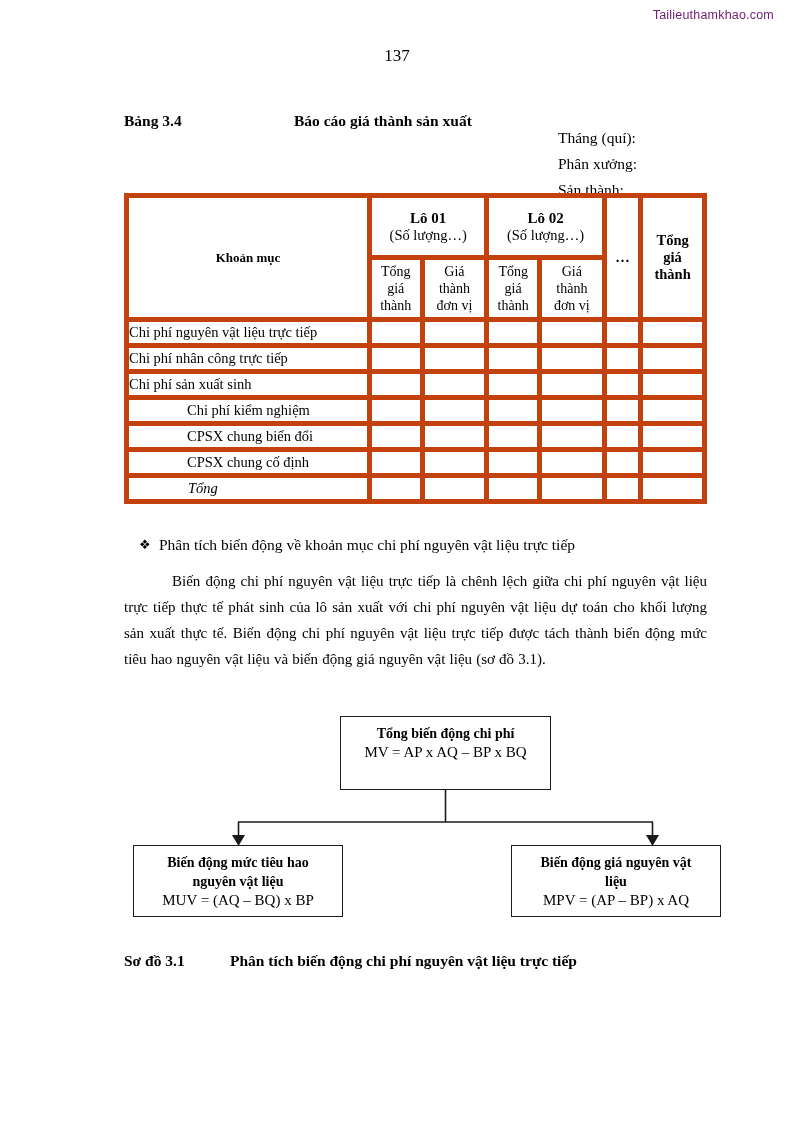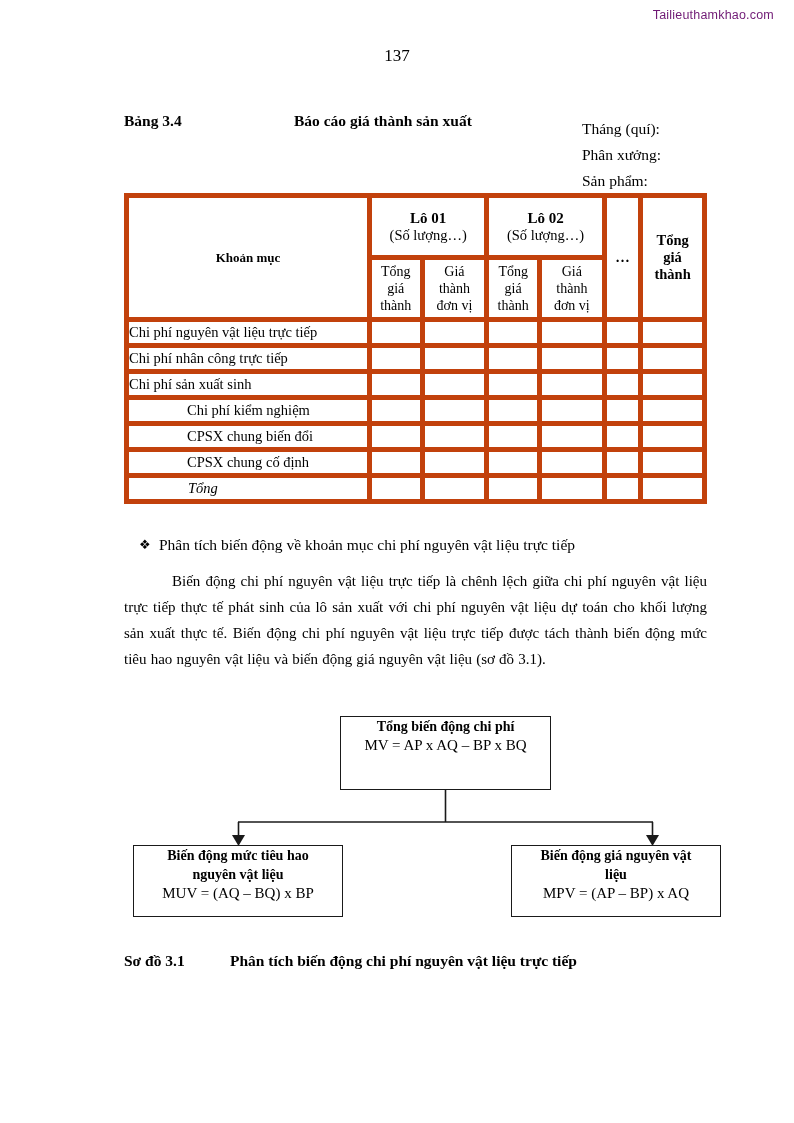--- a/index.html
+++ b/index.html
@@ -51,24 +51,23 @@
   .title-main {
     position: absolute;
     left: 170px;
     top: 0;
     font-weight: bold;
     font-size: 15.5px;
   }
   .meta {
     position: absolute;
     left: 434px;
-    top: 4px;
+    top: 13px;
     font-size: 15.5px;
     line-height: 26px;
-    margin-left: 24px;
   }
   .meta div { white-space: nowrap; }
 
   
   table.report {
     position: absolute;
     left: 124px;
     top: 193px;
     width: 583px;
     border-collapse: collapse;
@@ -148,20 +147,21 @@
     width: 794px;
     height: 230px;
   }
   .node {
     position: absolute;
     border: 1.3px solid #1a1a1a;
     background: #ffffff;
     text-align: center;
     font-size: 14px;
     line-height: 19px;
+    padding-top: 7px;
   }
   .node .t { font-weight: bold; }
   .node .f { font-weight: normal; font-size: 15px; }
   #node-top   { left: 340px; top: 16px;  width: 211px; height: 74px; }
   #node-left  { left: 133px; top: 145px; width: 210px; height: 72px; }
   #node-right { left: 511px; top: 145px; width: 210px; height: 72px; }
 
   .connector { position: absolute; left: 0; top: 0; }
 
   .caption {
@@ -180,21 +180,21 @@
 <div class="watermark">Tailieuthamkhao.com</div>
 
 <div class="page-number">137</div>
 
 <div class="title-row">
   <div class="title-label">Bảng 3.4</div>
   <div class="title-main">Báo cáo giá thành sản xuất</div>
   <div class="meta">
     <div>Tháng (quí):</div>
     <div>Phân xưởng:</div>
-    <div>Sản phẩm:</div>
+    <div>Sản thành:</div>
   </div>
 </div>
 
 <table class="report">
   <colgroup>
     <col style="width:240px">
     <col style="width:52px">
     <col style="width:64px">
     <col style="width:52px">
     <col style="width:64px">

